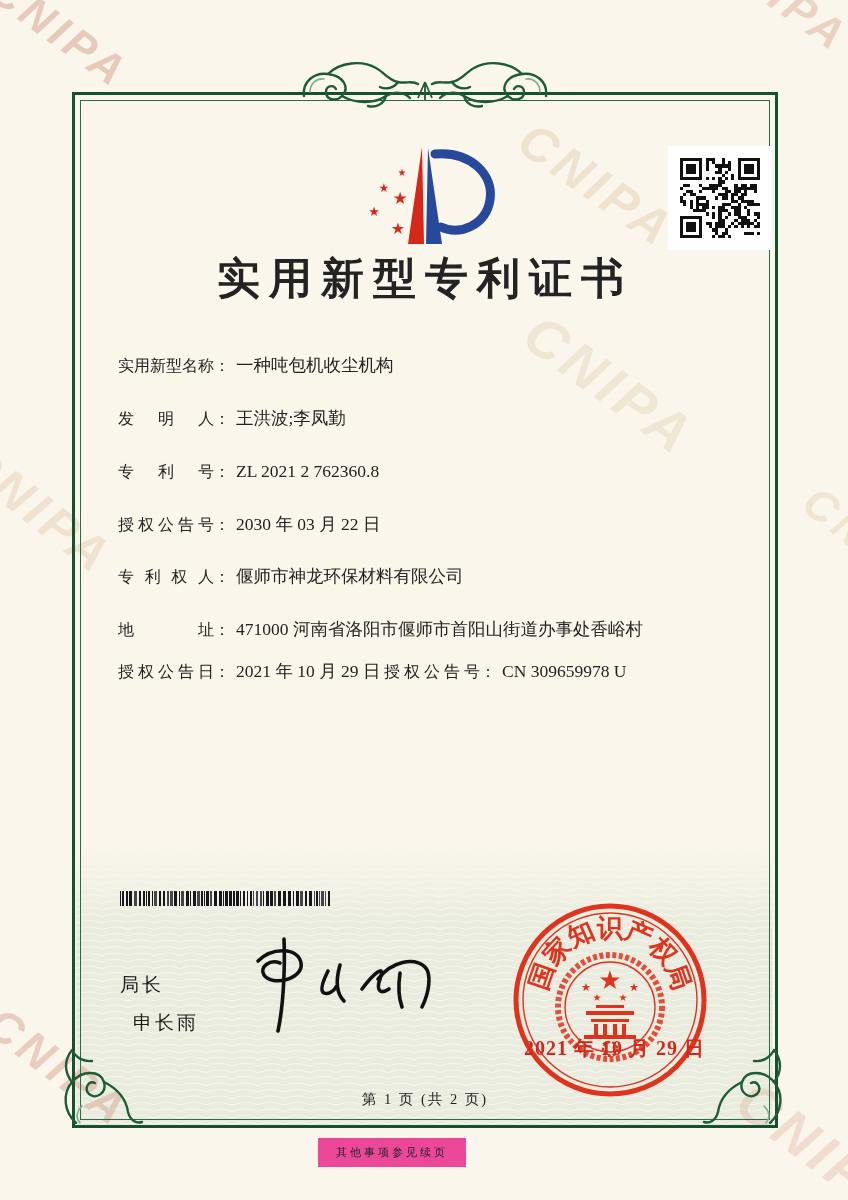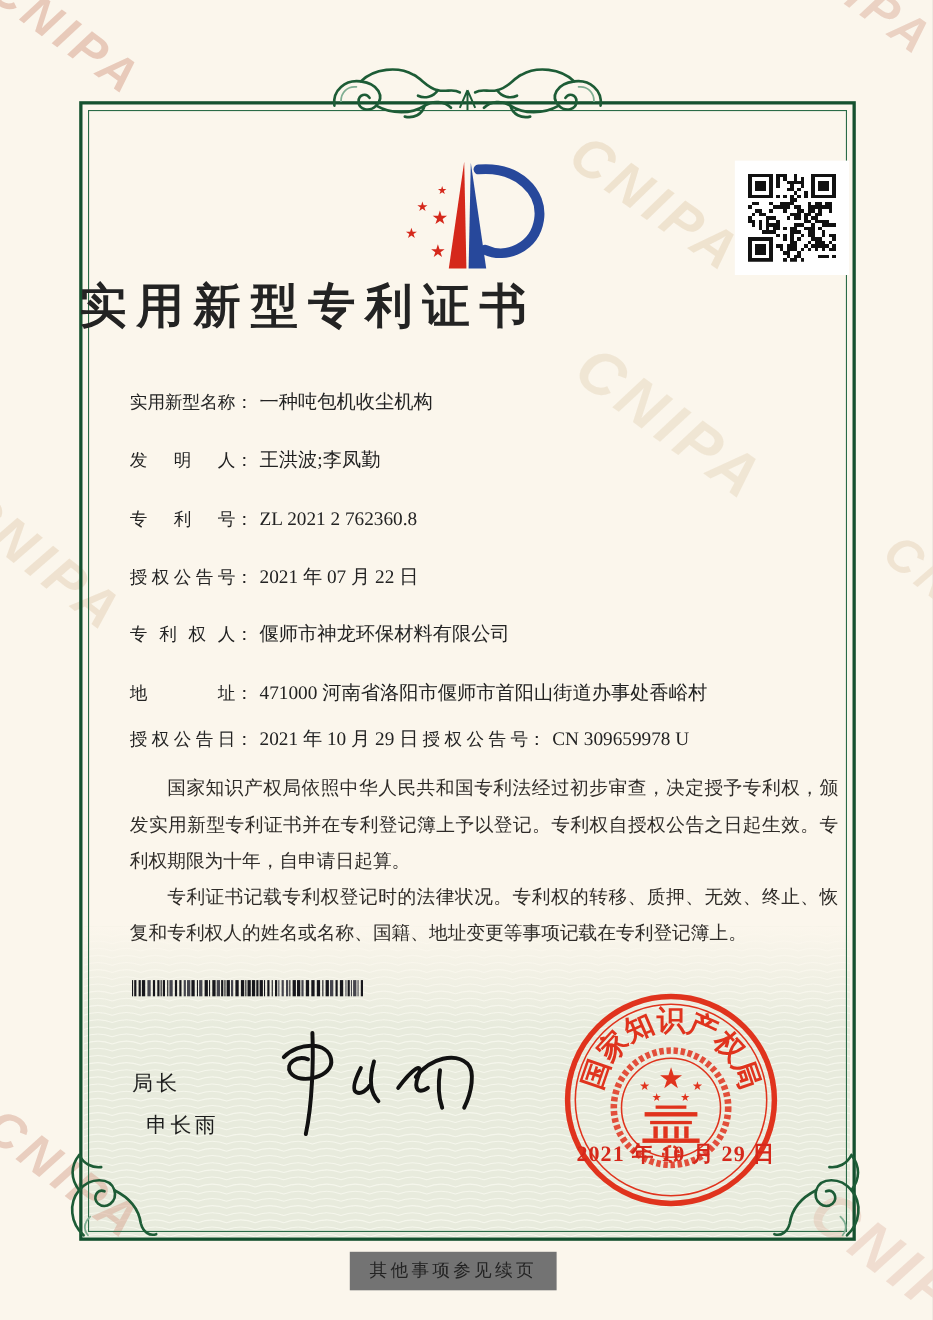--- a/index.html
+++ b/index.html
@@ -17,21 +17,21 @@
       font-weight:bold;font-style:italic;letter-spacing:5px;white-space:nowrap;pointer-events:none;}
   
   .waveband{position:absolute;left:76px;top:842px;width:697px;height:283px;z-index:1;overflow:hidden;}
   .wavefade{position:absolute;left:0;top:0;width:100%;height:90px;
             background:linear-gradient(#fbf6ec,rgba(251,246,236,0));}
   
   .certno{position:absolute;left:110px;top:152px;font-size:17px;letter-spacing:3px;z-index:5;}
   .logo{position:absolute;left:338px;top:138px;z-index:5;}
   .qrbox{position:absolute;left:668px;top:146px;width:104px;height:104px;background:#fff;z-index:5;
          display:flex;align-items:center;justify-content:center;}
-  .title{position:absolute;left:72px;top:250px;width:706px;text-align:left;font-size:43px;
+  .title{position:absolute;left:72px;top:250px;width:706px;text-align:center;font-size:43px;
          font-weight:bold;letter-spacing:9px;z-index:5;}
   
   .fields{position:absolute;left:118px;top:350px;width:648px;z-index:5;}
   .frow{position:absolute;left:0;width:648px;line-height:26px;font-size:17.5px;white-space:nowrap;}
   .flabel{display:inline-block;width:96px;font-size:16px;text-align:justify;text-align-last:justify;
           vertical-align:baseline;}
   .fcolon{font-size:16px;padding-right:6px;}
   .pair2{position:absolute;left:266px;top:0;}
   
   .bodytext{position:absolute;left:118px;top:700px;width:644px;z-index:5;font-size:17px;
@@ -42,22 +42,22 @@
   .sig-title{position:absolute;left:120px;top:972px;font-family:"Liberation Sans","DejaVu Sans",sans-serif;
              font-size:19px;letter-spacing:3px;z-index:5;color:#1c1c1c;}
   .sig-name{position:absolute;left:120px;top:1010px;font-family:"Liberation Sans","DejaVu Sans",sans-serif;
             font-size:19px;letter-spacing:3px;z-index:5;color:#1c1c1c;margin-left:13px;}
   .signature{position:absolute;left:228px;top:933px;z-index:6;}
   .seal{position:absolute;left:511px;top:901px;z-index:6;}
   .sealdate{position:absolute;left:524px;top:1035px;font-size:20px;font-weight:bold;color:#d5281b;
             letter-spacing:1px;z-index:7;white-space:nowrap;}
   .pagenum{position:absolute;left:72px;top:1090px;width:706px;text-align:center;font-size:14.5px;
            letter-spacing:2px;z-index:5;}
-  .notestrip{position:absolute;left:318px;top:1138px;z-index:5;background:#737373;
-             padding:7px 18px;font-size:16px;letter-spacing:3px;box-shadow:0 0 2px rgba(0,0,0,.04);}
+  .notestrip{position:absolute;left:318px;top:1138px;z-index:5;background:#ec4899;
+             padding:7px 18px;font-size:11px;letter-spacing:3px;box-shadow:0 0 2px rgba(0,0,0,.04);}
 </style>
 </head>
 <body>
 
 <div class="page">
 
   <span class="wm" style="left:-20px;top:6px;font-size:44px;transform:rotate(36deg);color:rgba(216,166,146,.55);">CNIPA</span>
   <span class="wm" style="left:700px;top:-30px;font-size:44px;transform:rotate(36deg);color:rgba(216,166,146,.45);">CNIPA</span>
   <span class="wm" style="left:508px;top:156px;font-size:50px;transform:rotate(35deg);color:rgba(230,212,184,.55);">CNIPA</span>
   <span class="wm" style="left:512px;top:352px;font-size:56px;transform:rotate(36deg);color:rgba(233,220,196,.6);">CNIPA</span>
@@ -375,40 +375,36 @@
     <div class="frow" style="top:2px">
       <span class="flabel">实用新型名称</span><span class="fcolon">：</span><span>一种吨包机收尘机构</span>
     </div>
     <div class="frow" style="top:55px">
       <span class="flabel">发明人</span><span class="fcolon">：</span><span>王洪波;李凤勤</span>
     </div>
     <div class="frow" style="top:108px">
       <span class="flabel">专利号</span><span class="fcolon">：</span><span>ZL 2021 2 762360.8</span>
     </div>
     <div class="frow" style="top:161px">
-      <span class="flabel">授权公告号</span><span class="fcolon">：</span><span>2021 年 07 月 22 日</span>
+      <span class="flabel">授权公告号</span><span class="fcolon">：</span><span>2030 年 03 月 22 日</span>
     </div>
     <div class="frow" style="top:213px">
       <span class="flabel">专利权人</span><span class="fcolon">：</span><span>偃师市神龙环保材料有限公司</span>
     </div>
     <div class="frow" style="top:266px">
       <span class="flabel">地址</span><span class="fcolon">：</span><span>471000 河南省洛阳市偃师市首阳山街道办事处香峪村</span>
     </div>
     <div class="frow" style="top:308px">
       <span class="flabel">授权公告日</span><span class="fcolon">：</span><span>2021 年 10 月 29 日</span>
       <span class="pair2">
         <span class="flabel">授权公告号</span><span class="fcolon">：</span><span>CN 309659978 U</span>
       </span>
     </div>
   </div>
 
-  <div class="bodytext">
-    <p>国家知识产权局依照中华人民共和国专利法经过初步审查，决定授予专利权，颁发实用新型专利证书并在专利登记簿上予以登记。专利权自授权公告之日起生效。专利权期限为十年，自申请日起算。</p>
-    <p>专利证书记载专利权登记时的法律状况。专利权的转移、质押、无效、终止、恢复和专利权人的姓名或名称、国籍、地址变更等事项记载在专利登记簿上。</p>
-  </div>
 
   <svg id="barcode" class="barcode" width="216" height="15" viewBox="0 0 216 15">
       <rect x="0" y="0" width="1" height="15" fill="#17171c"></rect>
       <rect x="2" y="0" width="2" height="15" fill="#17171c"></rect>
       <rect x="6" y="0" width="2" height="15" fill="#17171c"></rect>
       <rect x="9" y="0" width="3" height="15" fill="#17171c"></rect>
       <rect x="14" y="0" width="3" height="15" fill="#45454d"></rect>
       <rect x="19" y="0" width="2" height="15" fill="#17171c"></rect>
       <rect x="23" y="0" width="2" height="15" fill="#17171c"></rect>
       <rect x="26" y="0" width="1" height="15" fill="#17171c"></rect>
@@ -505,15 +501,16 @@
           <rect x="-7" y="17" width="4" height="11"></rect>
         <rect x="3" y="17" width="4" height="11"></rect>
           <rect x="12" y="17" width="4" height="11"></rect>
         <rect x="-26" y="28" width="52" height="4"></rect>
       </g>
       <circle cy="42" r="7" fill="none" stroke="#e0331d" stroke-width="2.4" stroke-dasharray="3 2"></circle>
     </g>
   </svg>
   <div class="sealdate">2021 年 10 月 29 日</div>
 
+  <div class="pagenum">第 1 页 (共 2 页)</div>
   <div class="notestrip">其他事项参见续页</div>
 
 </div>
 
 </body></html>

